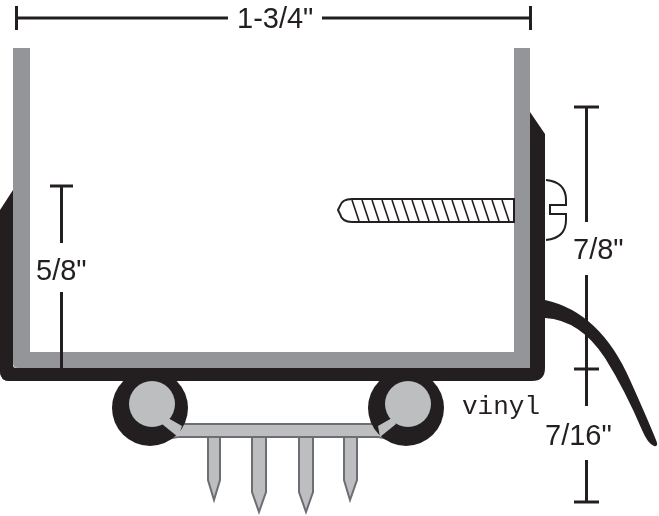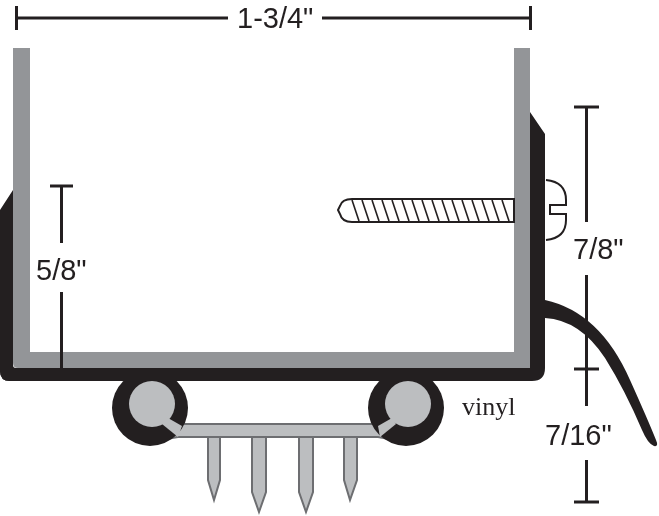--- a/index.html
+++ b/index.html
@@ -1,19 +1,19 @@
 <!DOCTYPE html>
 <html><head>
 <meta charset="utf-8">
 <style>
   html, body { margin: 0; padding: 0; background: #ffffff; }
   body { width: 659px; height: 516px; position: relative; overflow: hidden; font-family: "Liberation Sans", sans-serif; }
   svg { position: absolute; left: 0; top: 0; }
   .dim-label { position: absolute; font-family: "Liberation Sans", sans-serif; color: #231f20; font-size: 29px; line-height: 1; white-space: nowrap; background: #fff; }
-  .material-label { position: absolute; font-family: Liberation Serif, serif; color: #231f20; font-size: 26px; line-height: 1; white-space: nowrap; }
+  .material-label { position: absolute; font-family: Liberation Mono, monospace; color: #231f20; font-size: 26px; line-height: 1; white-space: nowrap; }
 </style>
 </head>
 <body>
 
 <svg width="659" height="516" viewBox="0 0 659 516" xmlns="http://www.w3.org/2000/svg">
 
   <g stroke="#231f20" stroke-width="3" fill="none">
     <line x1="16" y1="18" x2="228" y2="18"></line>
     <line x1="322" y1="18" x2="530" y2="18"></line>
     <line x1="16.5" y1="6" x2="16.5" y2="30"></line>

